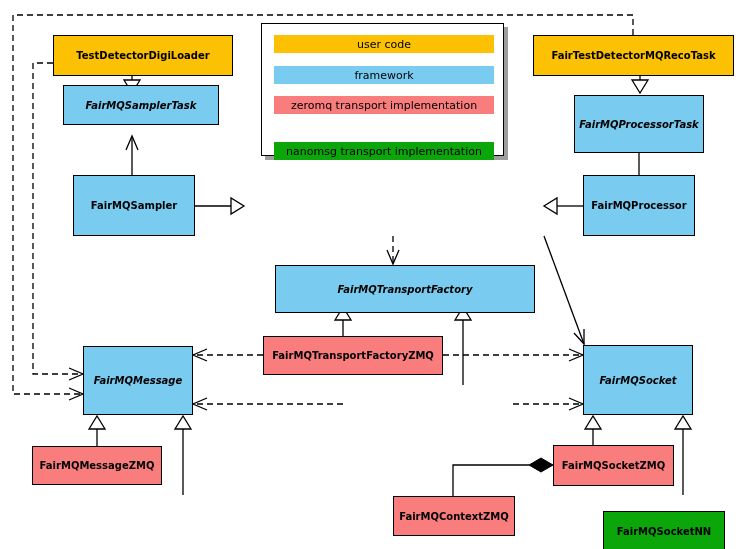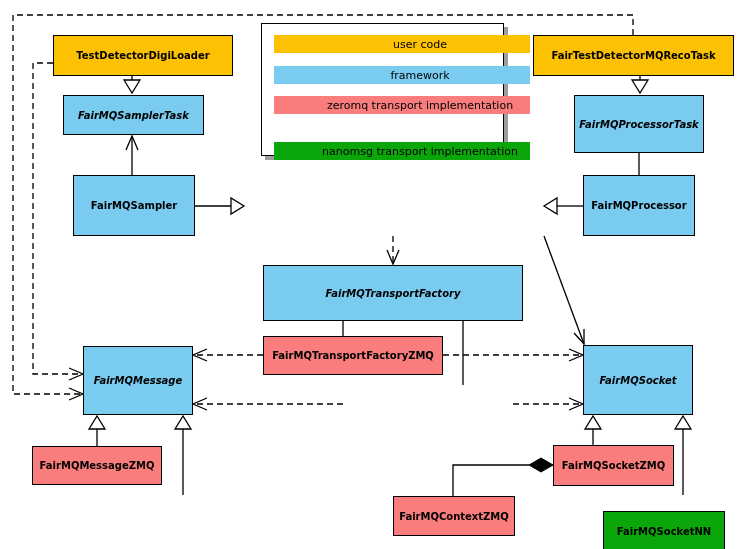--- a/index.html
+++ b/index.html
@@ -27,21 +27,21 @@
   .c-nanomsg   { background:var(--nanomsg);margin-top:16px; }
 
   .legend {
     position:absolute; z-index:2; left:261px; top:23px; width:243px; height:133px;
     box-sizing:border-box; background:#fff; border:1.5px solid #000;
     box-shadow:4px 4px 0 #9e9e9e;
   }
   .legend-bar {
     position:absolute; left:12px; width:220px; height:18px;
     display:flex; align-items:center; justify-content:center;
-    font-size:11px; color:#000; white-space:nowrap;padding-left:36px;
+    font-size:11px; color:#000; white-space:nowrap;
   }
 </style>
 </head>
 <body>
 
 <div id="canvas">
 
   <svg class="connectors" width="748" height="549" viewBox="0 0 748 549">
 
     <g>
@@ -135,25 +135,25 @@
 
   <div class="legend">
     <div class="legend-bar c-user-code" style="top:11px">user code</div>
     <div class="legend-bar c-framework" style="top:42px">framework</div>
     <div class="legend-bar c-zeromq" style="top:72px">zeromq transport implementation</div>
     <div class="legend-bar c-nanomsg" style="top:102px">nanomsg transport implementation</div>
   </div>
 
   <div class="node c-user-code" style="left:53px;top:35px;width:180px;height:41px">TestDetectorDigiLoader</div>
   <div class="node c-user-code" style="left:533px;top:35px;width:201px;height:41px">FairTestDetectorMQRecoTask</div>
-  <div class="node c-framework abstract" style="left:63px;top:95px;width:141px;height:40px">FairMQSamplerTask</div>
+  <div class="node c-framework abstract" style="left:63px;top:85px;width:156px;height:40px">FairMQSamplerTask</div>
   <div class="node c-framework abstract" style="left:574px;top:95px;width:130px;height:58px">FairMQProcessorTask</div>
   <div class="node c-framework" style="left:73px;top:175px;width:122px;height:61px">FairMQSampler</div>
   <div class="node c-framework" style="left:583px;top:175px;width:112px;height:61px">FairMQProcessor</div>
-  <div class="node c-framework abstract" style="left:263px;top:265px;width:260px;height:56px">FairMQTransportFactory</div>
+  <div class="node c-framework abstract" style="left:275px;top:265px;width:260px;height:48px">FairMQTransportFactory</div>
   <div class="node c-zeromq" style="left:263px;top:336px;width:180px;height:39px">FairMQTransportFactoryZMQ</div>
   <div class="node c-framework abstract" style="left:83px;top:346px;width:110px;height:69px">FairMQMessage</div>
   <div class="node c-framework abstract" style="left:583px;top:345px;width:110px;height:70px">FairMQSocket</div>
   <div class="node c-zeromq" style="left:32px;top:446px;width:130px;height:39px">FairMQMessageZMQ</div>
   <div class="node c-zeromq" style="left:393px;top:496px;width:122px;height:40px">FairMQContextZMQ</div>
   <div class="node c-zeromq" style="left:553px;top:445px;width:121px;height:41px">FairMQSocketZMQ</div>
   <div class="node c-nanomsg" style="left:603px;top:495px;width:122px;height:40px">FairMQSocketNN</div>
 
 </div>
 

